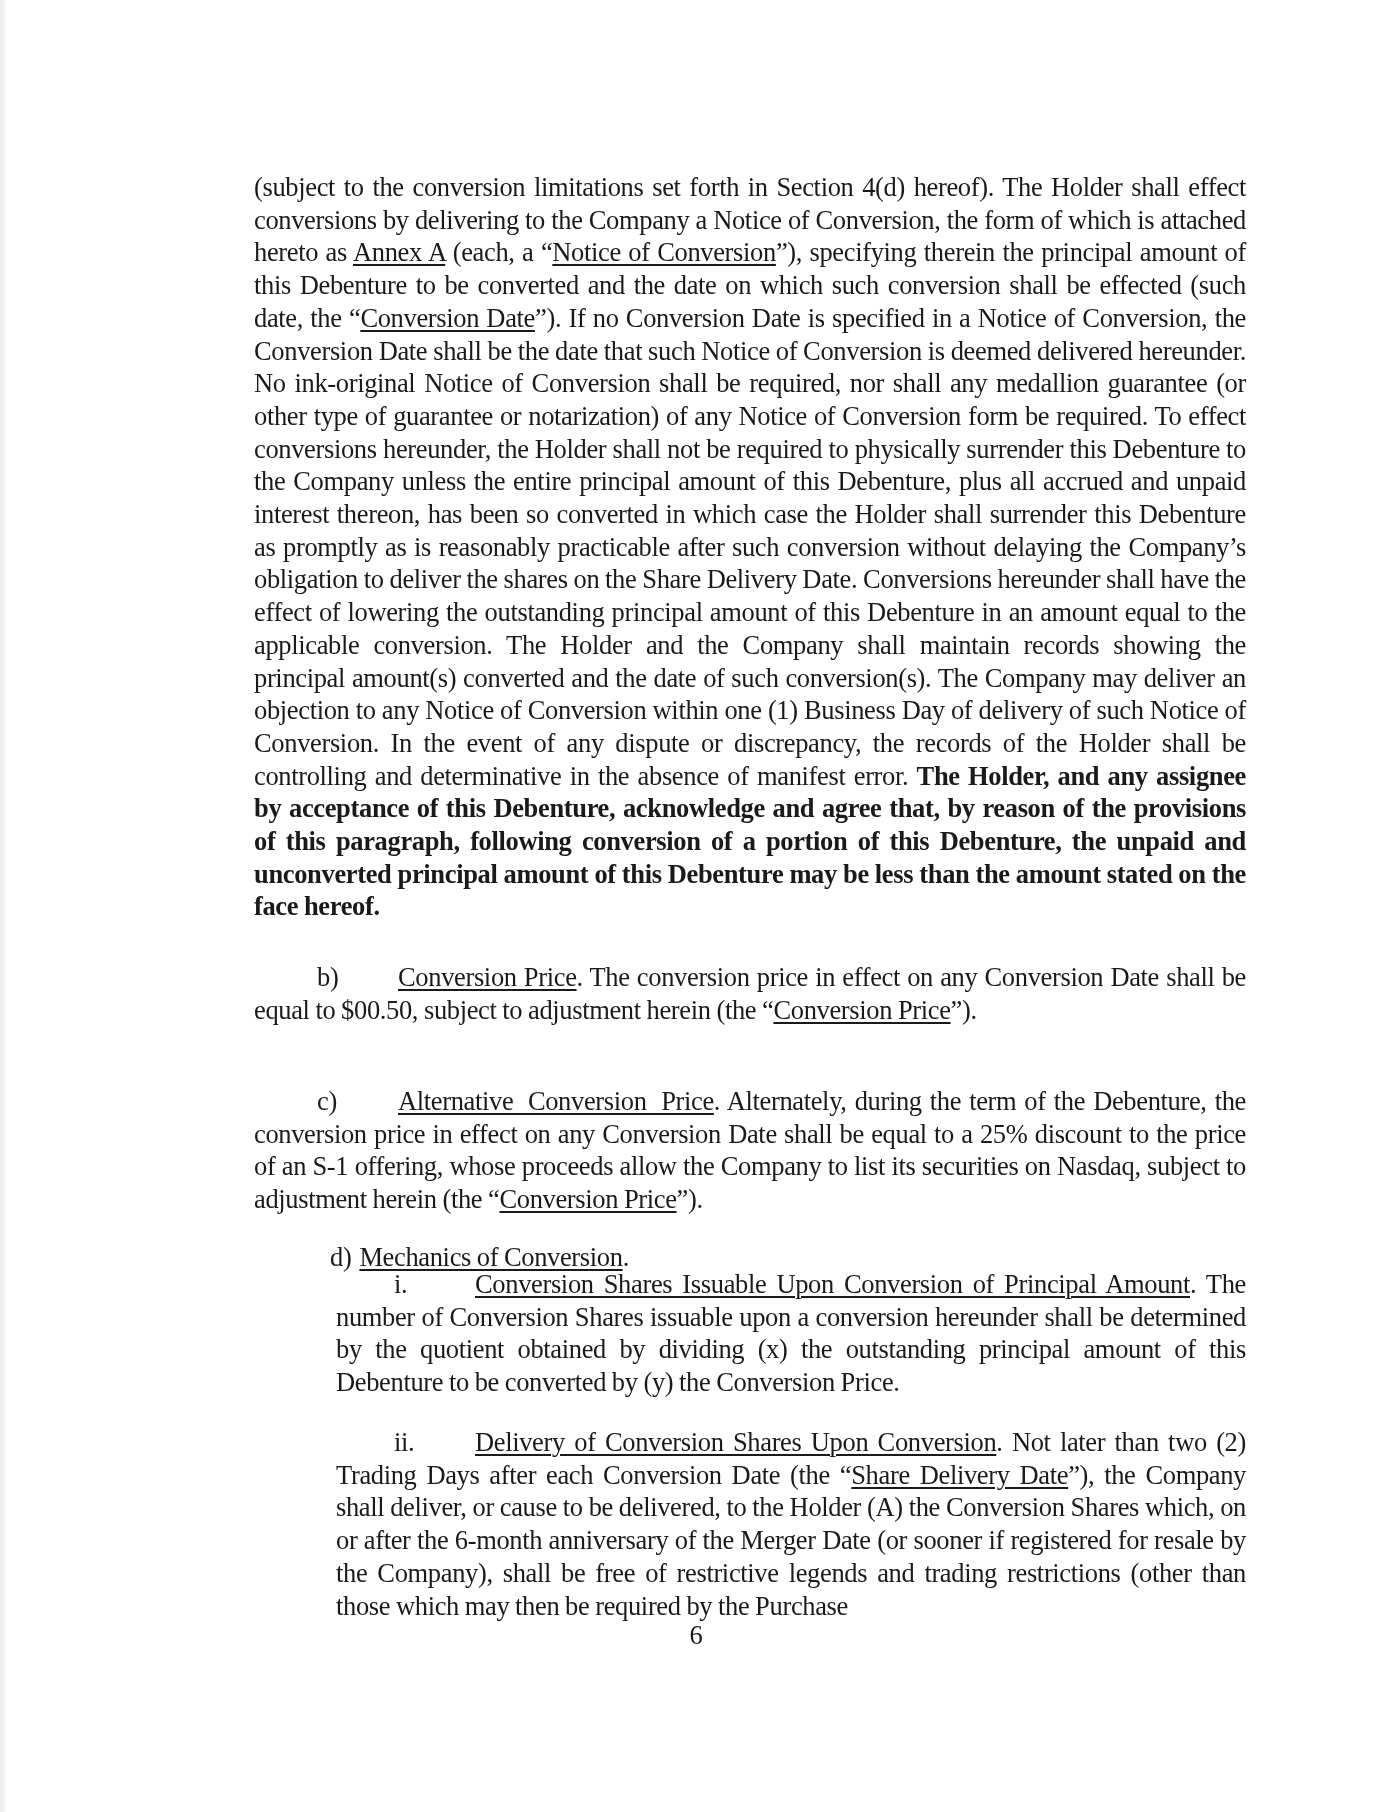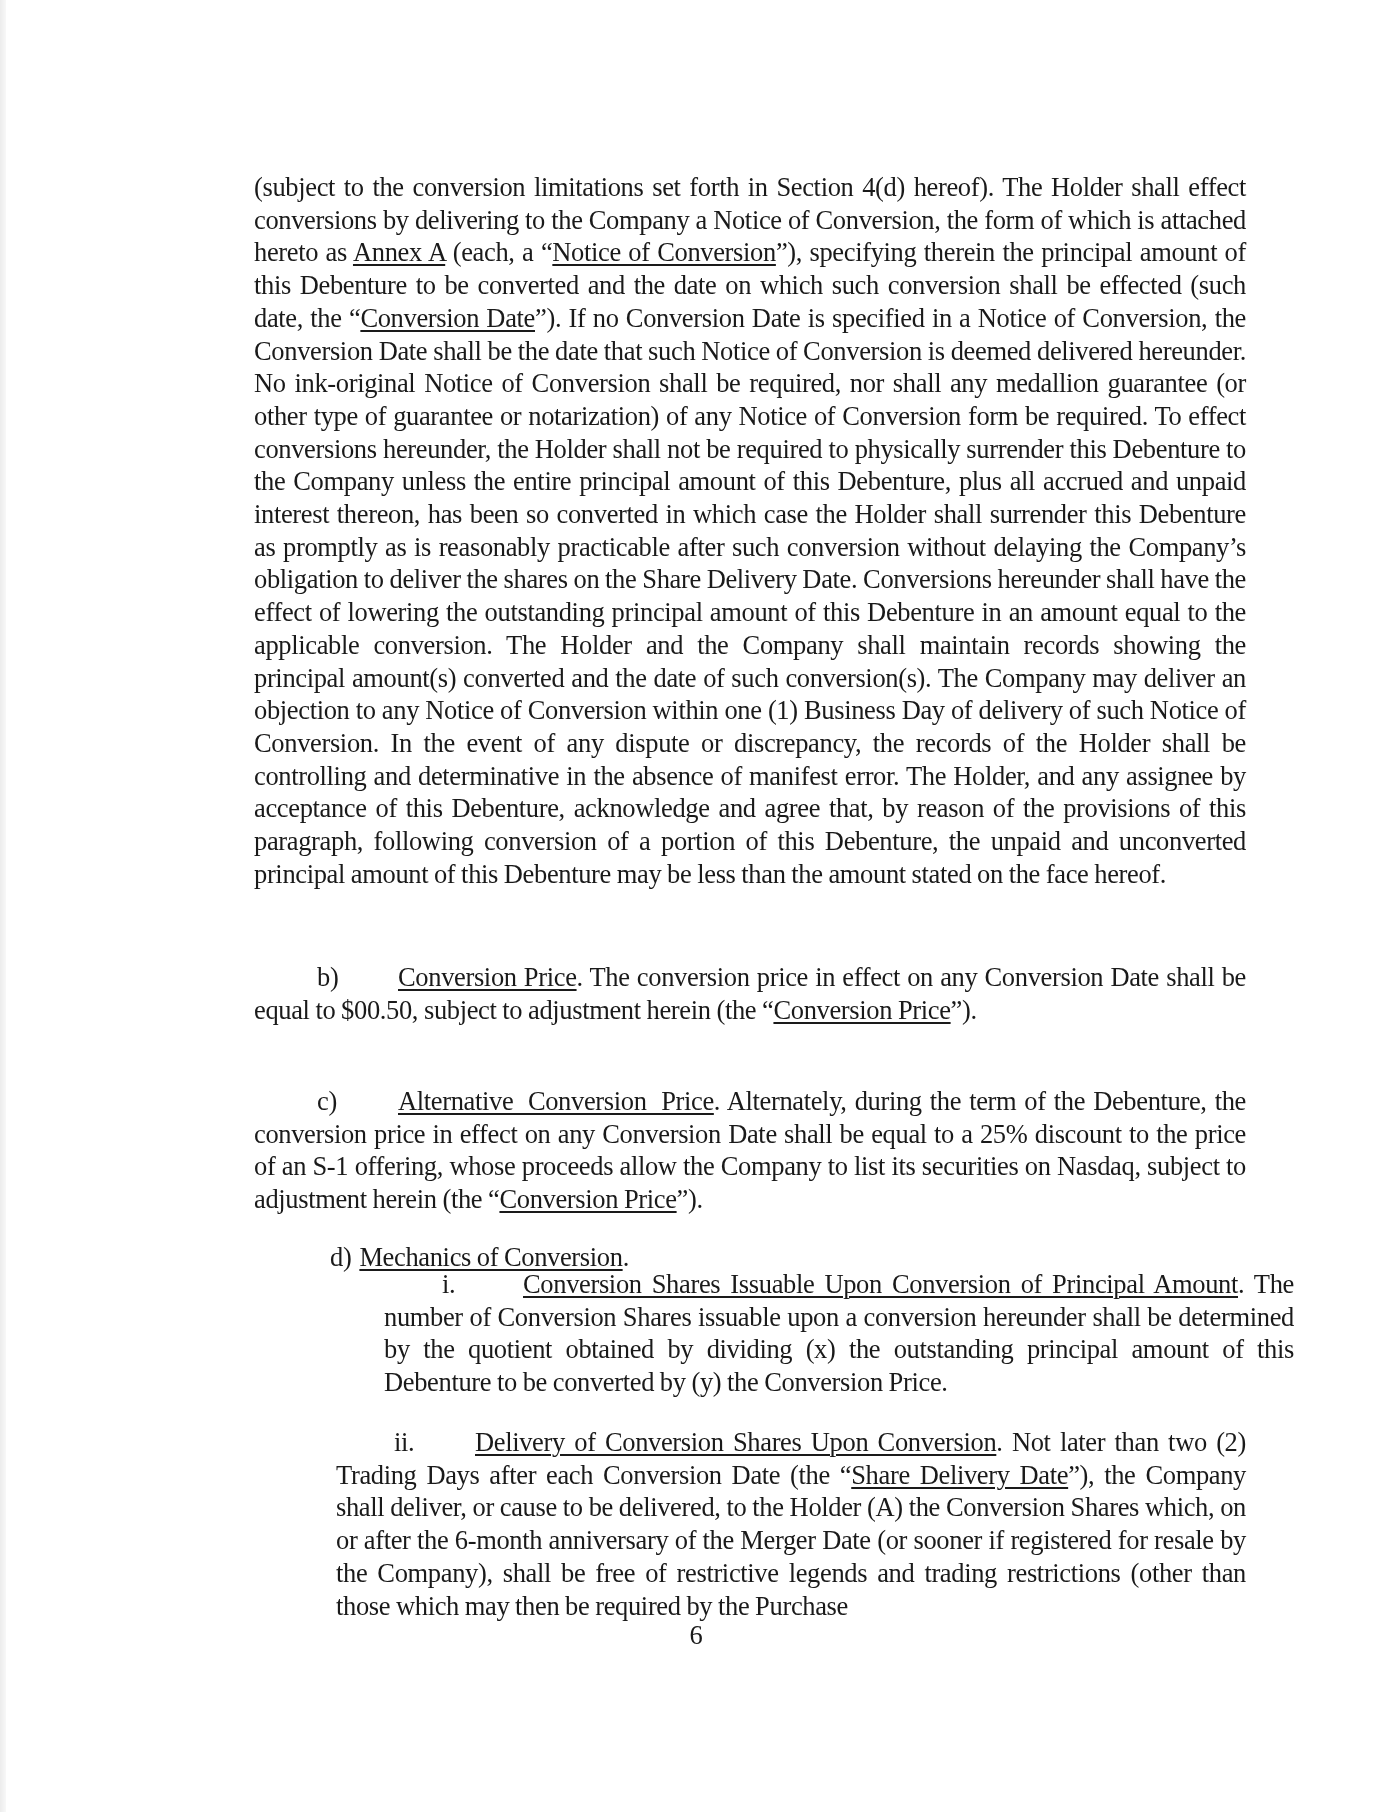--- a/index.html
+++ b/index.html
@@ -7,25 +7,25 @@
     width: 1392px; height: 1812px; background: #ffffff; position: relative; overflow: hidden;
     font-family: "Liberation Serif", "DejaVu Serif", serif; color: #1a1a1a;
   }
   .left-edge { position: absolute; left: 0; top: 0; width: 6px; height: 1812px; background: linear-gradient(to right, #ececec, #f8f8f8); }
   .page { position: absolute; left: 254px; top: 0; width: 992px; }
   .txt { font-size: 26.5px; line-height: 32.7px; text-align: justify; margin: 0; letter-spacing: -0.35px; word-spacing: -0.5px; }
   .p1 { position: absolute; top: 171px; left: 0; width: 992px; }
   .bsec { position: absolute; top: 961px; left: 0; width: 992px; }
   .csec { position: absolute; top: 1085px; left: 0; width: 992px; }
   .dsec { position: absolute; top: 1241px; left: 76px; }
-  .isec { position: absolute; top: 1268px; left: 82px; width: 910px; margin-left: 48px; }
+  .isec { position: absolute; top: 1268px; left: 82px; width: 910px; }
   .iisec { position: absolute; top: 1426px; left: 82px; width: 910px; }
   .pagenum { position: absolute; top: 1619px; left: 0; width: 1392px; text-align: center; font-size: 26.5px; line-height: 32.7px; }
   u { text-decoration: underline; text-underline-offset: 3px; text-decoration-thickness: 1.5px; }
-  b { font-weight: normal; }
+  b { font-weight: bold; }
   .lbl1 { display: inline-block; width: 81px; }
   .lbl-i { display: inline-block; width: 81px; padding-left: 58px; box-sizing: content-box; }
   .lbl-d { margin-right: 8px; }
   .first-indent { padding-left: 63px; }
 </style>
 </head>
 <body>
 
 <div class="left-edge"></div>
 

